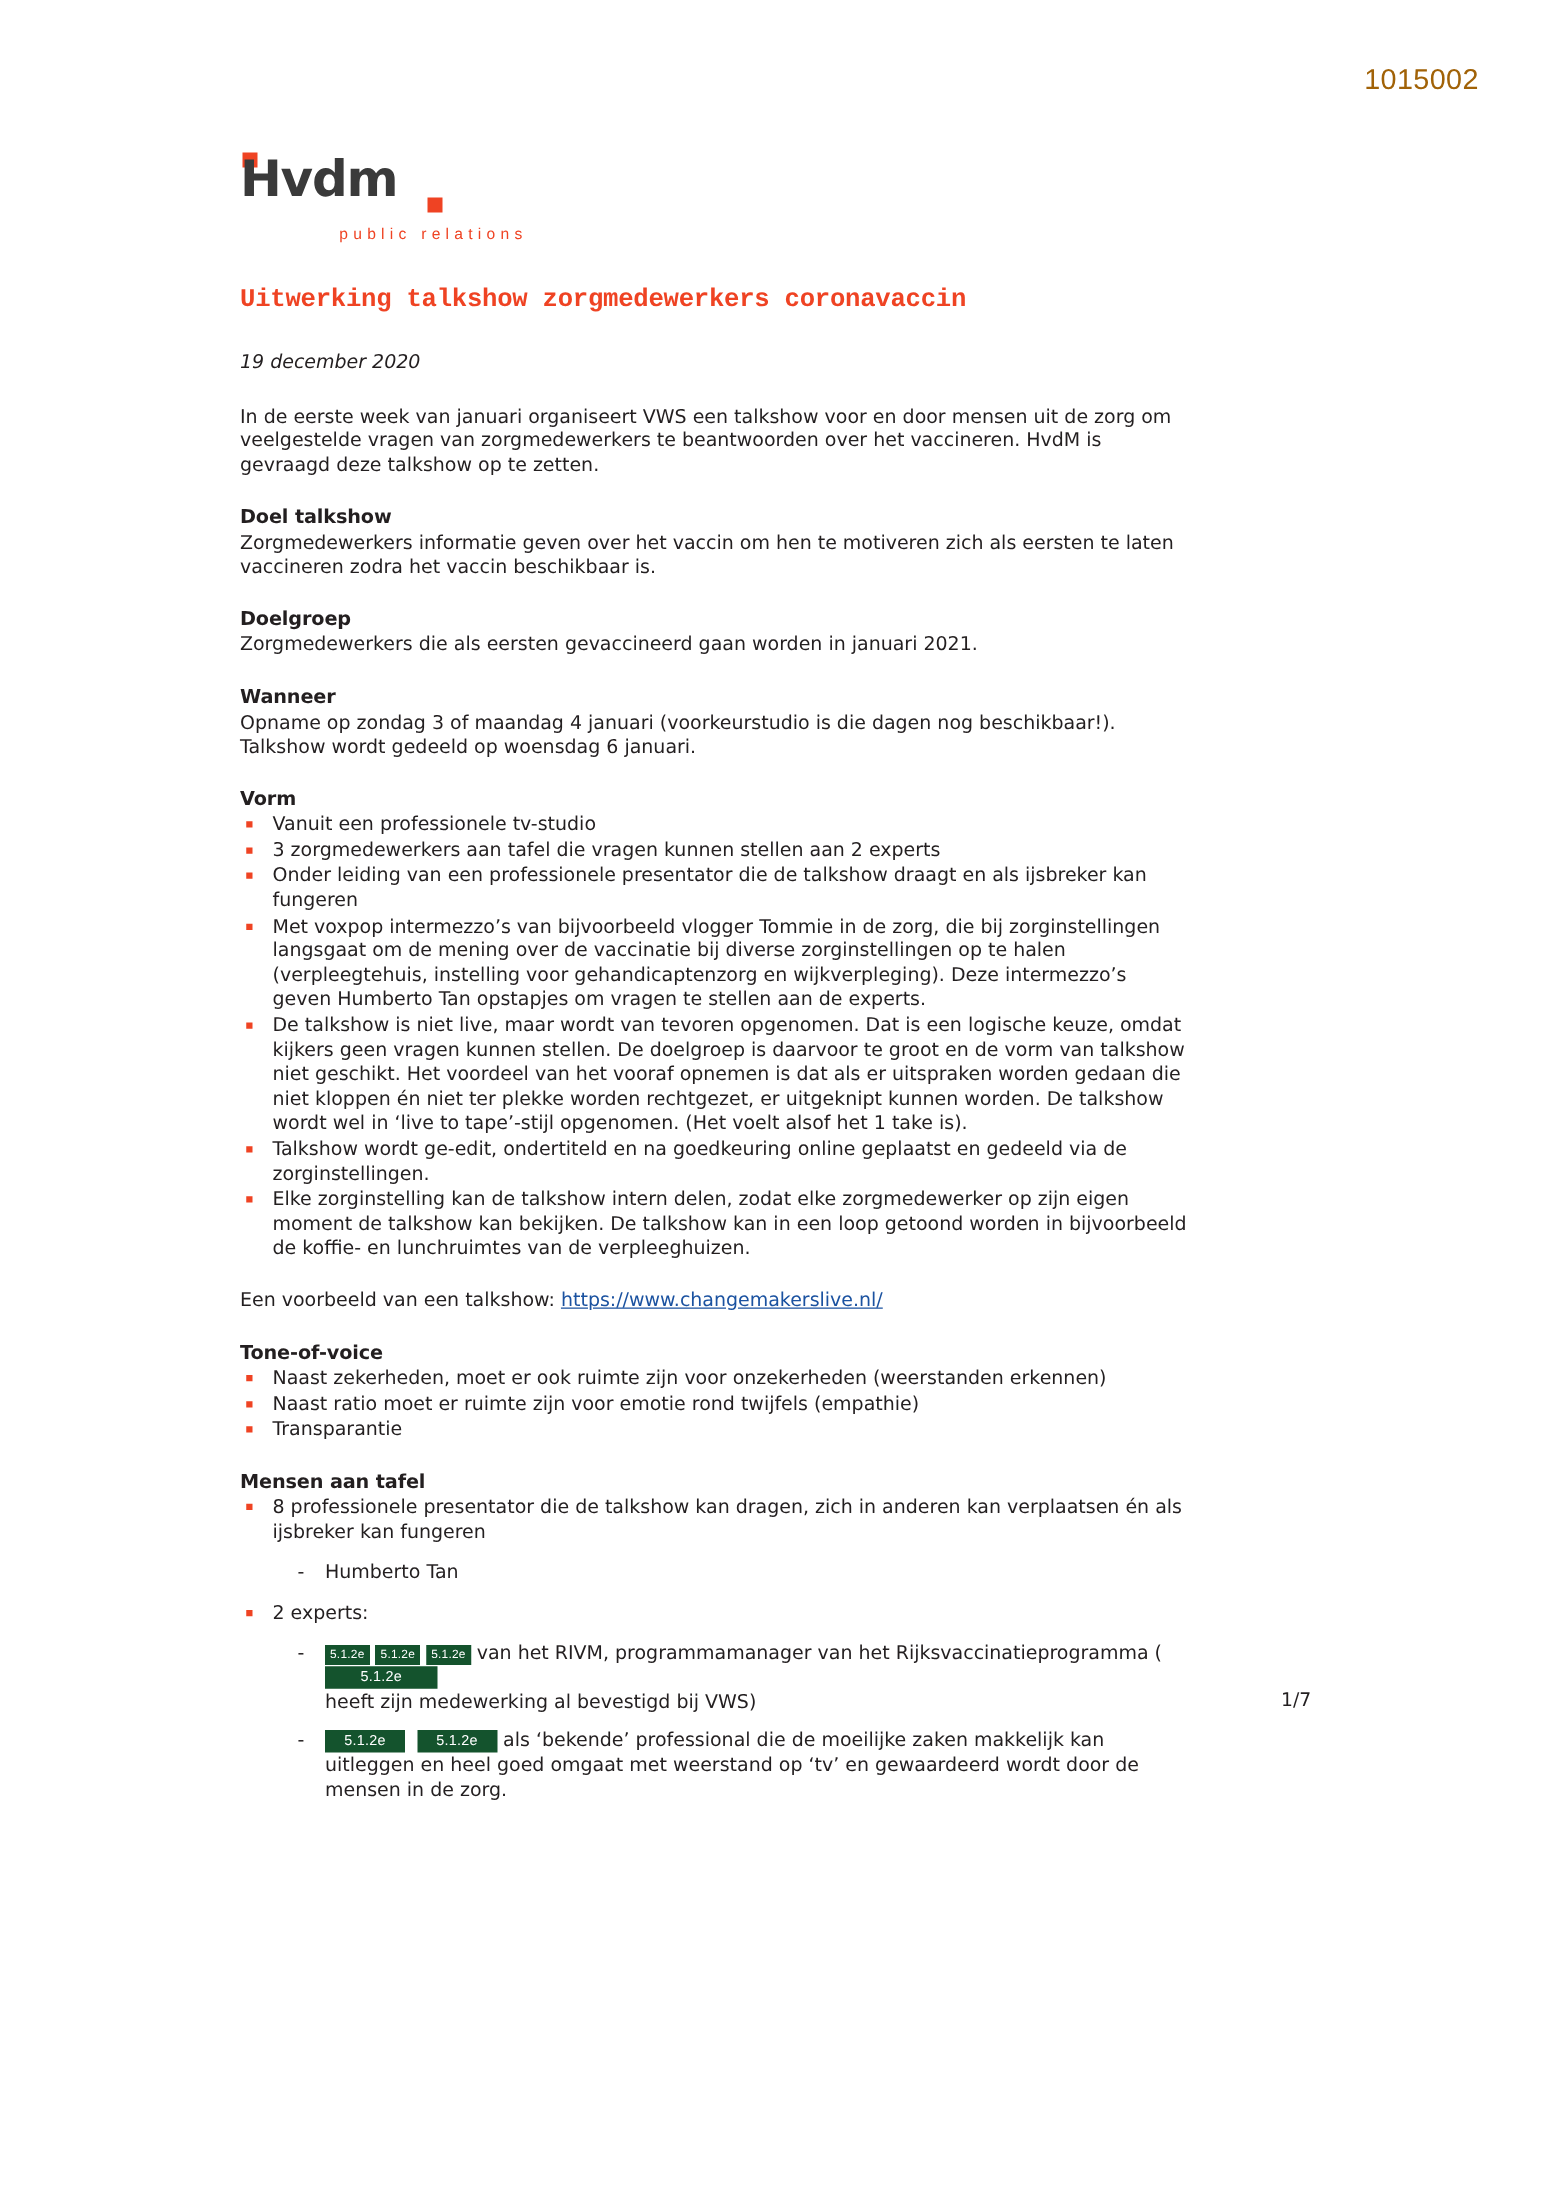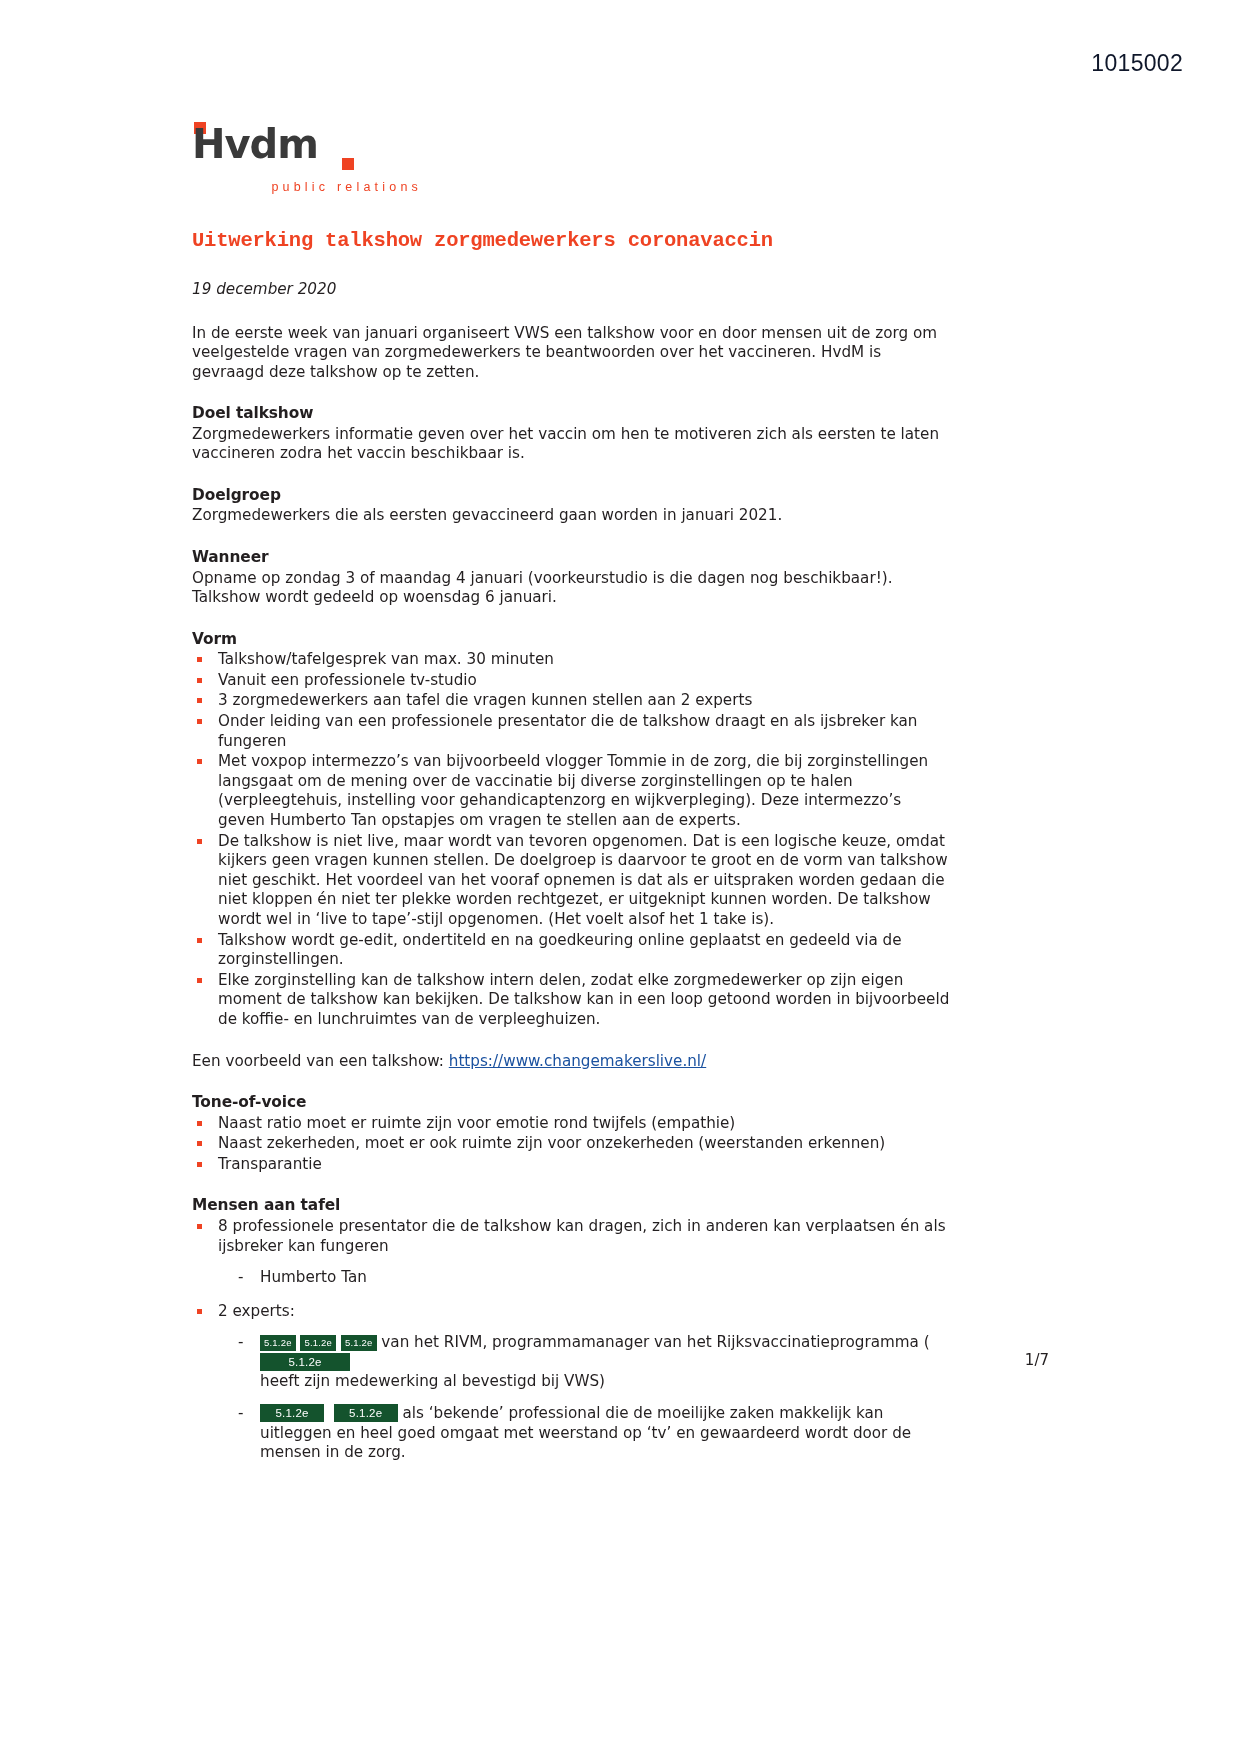--- a/index.html
+++ b/index.html
@@ -21,21 +21,21 @@
     background: #ffffff;
   }
 
   
   .doc-number {
     position: absolute;
     top: 50px;
     right: 58px;
     font-size: 23px;
     letter-spacing: 0.3px;
-    color: #0f172a;
+    color: #a16207;
     font-family: "Liberation Sans", sans-serif;
   }
 
   
   .logo-wrap {
     position: absolute;
     left: 192px;
     top: 118px;
     width: 230px;
   }
@@ -239,35 +239,34 @@
     <div class="sec-body">Zorgmedewerkers informatie geven over het vaccin om hen te motiveren zich als eersten te laten vaccineren zodra het vaccin beschikbaar is.</div>
 
     <h2 class="sec">Doelgroep</h2>
     <div class="sec-body">Zorgmedewerkers die als eersten gevaccineerd gaan worden in januari 2021.</div>
 
     <h2 class="sec">Wanneer</h2>
     <div class="sec-body">Opname op zondag 3 of maandag 4 januari (voorkeurstudio is die dagen nog beschikbaar!). Talkshow wordt gedeeld op woensdag 6 januari.</div>
 
     <h2 class="sec">Vorm</h2>
     <ul class="bullets">
-      <li>Talkshow/tafelgesprek van max. 30 minuten</li>
       <li>Vanuit een professionele tv-studio</li>
       <li>3 zorgmedewerkers aan tafel die vragen kunnen stellen aan 2 experts</li>
       <li>Onder leiding van een professionele presentator die de talkshow draagt en als ijsbreker kan fungeren</li>
       <li>Met voxpop intermezzo’s van bijvoorbeeld vlogger Tommie in de zorg, die bij zorginstellingen langsgaat om de mening over de vaccinatie bij diverse zorginstellingen op te halen (verpleegtehuis, instelling voor gehandicaptenzorg en wijkverpleging). Deze intermezzo’s geven Humberto Tan opstapjes om vragen te stellen aan de experts.</li>
       <li>De talkshow is niet live, maar wordt van tevoren opgenomen. Dat is een logische keuze, omdat kijkers geen vragen kunnen stellen. De doelgroep is daarvoor te groot en de vorm van talkshow niet geschikt. Het voordeel van het vooraf opnemen is dat als er uitspraken worden gedaan die niet kloppen én niet ter plekke worden rechtgezet, er uitgeknipt kunnen worden. De talkshow wordt wel in ‘live to tape’-stijl opgenomen. (Het voelt alsof het 1 take is).</li>
       <li>Talkshow wordt ge-edit, ondertiteld en na goedkeuring online geplaatst en gedeeld via de zorginstellingen.</li>
       <li>Elke zorginstelling kan de talkshow intern delen, zodat elke zorgmedewerker op zijn eigen moment de talkshow kan bekijken. De talkshow kan in een loop getoond worden in bijvoorbeeld de koffie- en lunchruimtes van de verpleeghuizen.</li>
     </ul>
     <div class="tail-line"><span>Een voorbeeld van een talkshow: </span><a class="weblink" href="#">https://www.changemakerslive.nl/</a></div>
 
     <h2 class="sec">Tone-of-voice</h2>
     <ul class="bullets">
+      <li>Naast zekerheden, moet er ook ruimte zijn voor onzekerheden (weerstanden erkennen)</li>
       <li>Naast ratio moet er ruimte zijn voor emotie rond twijfels (empathie)</li>
-      <li>Naast zekerheden, moet er ook ruimte zijn voor onzekerheden (weerstanden erkennen)</li>
       <li>Transparantie</li>
     </ul>
 
     <h2 class="sec">Mensen aan tafel</h2>
     <ul class="bullets">
       <li>
         <span>8 professionele presentator die de talkshow kan dragen, zich in anderen kan verplaatsen én als ijsbreker kan fungeren</span>
         <ul class="dashes">
           <li>Humberto Tan</li>
         </ul>

